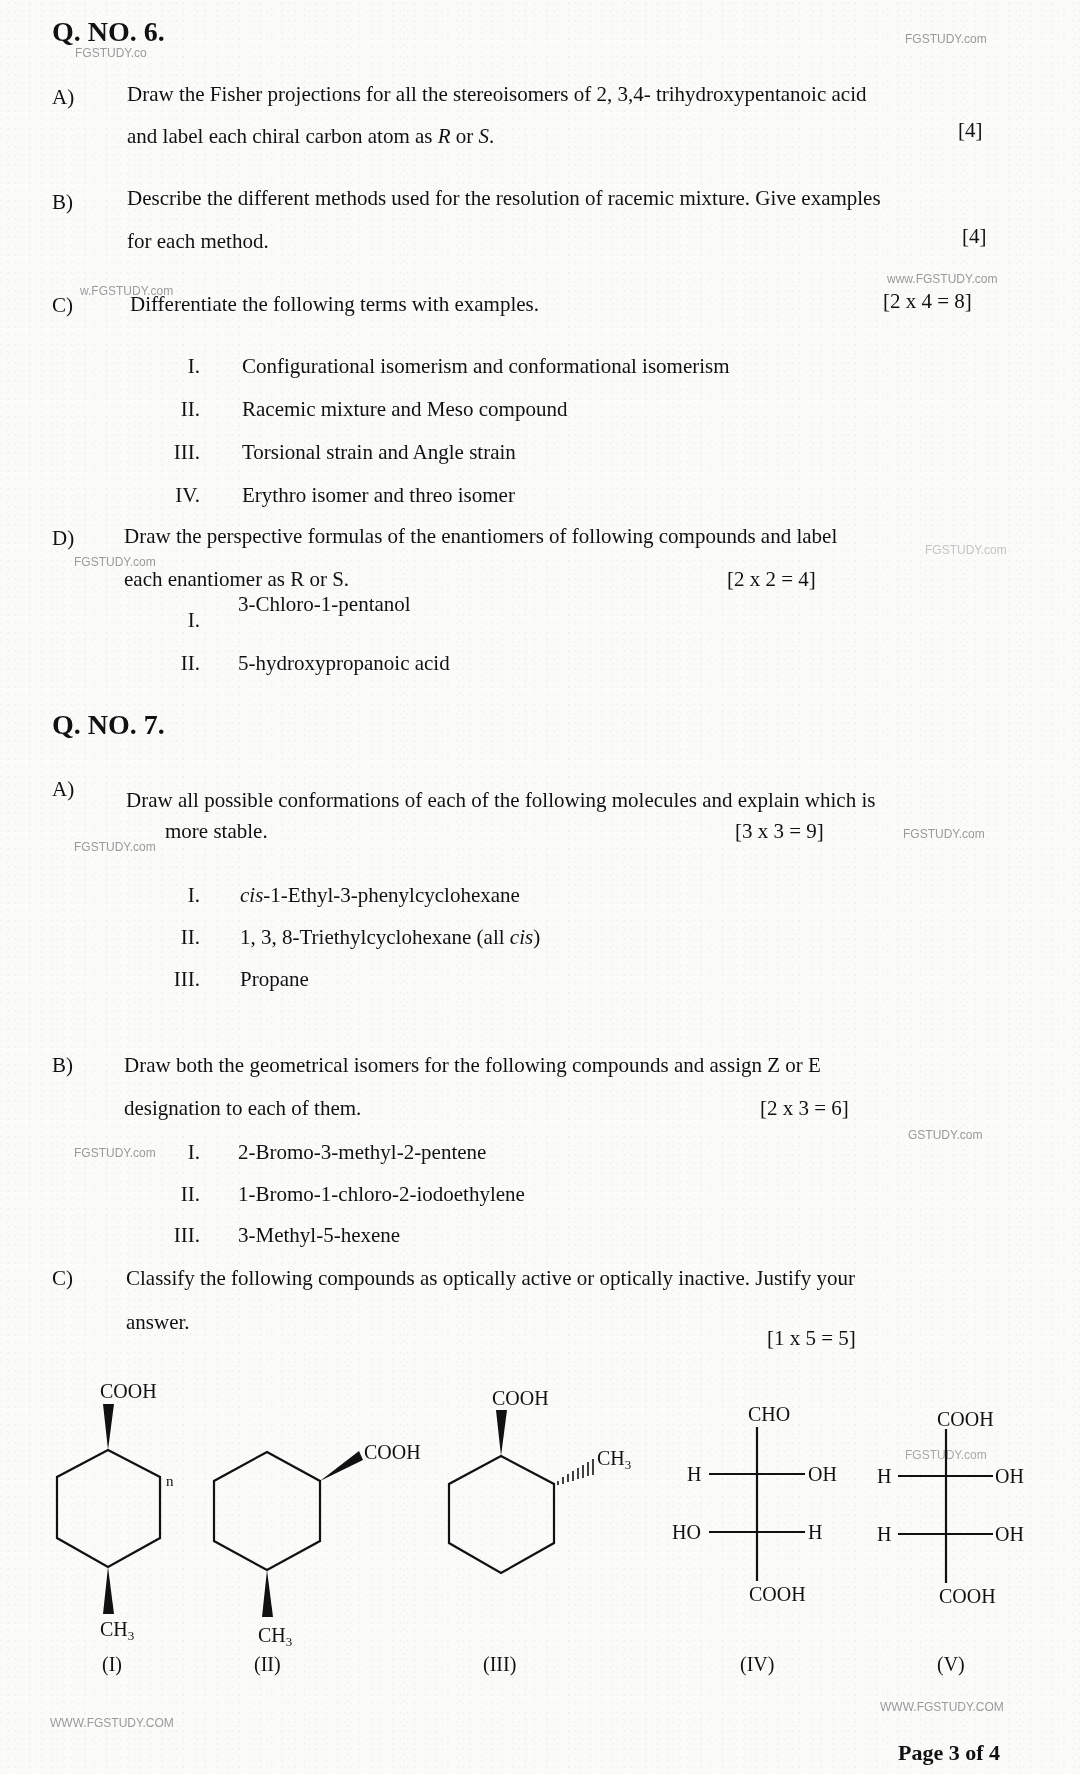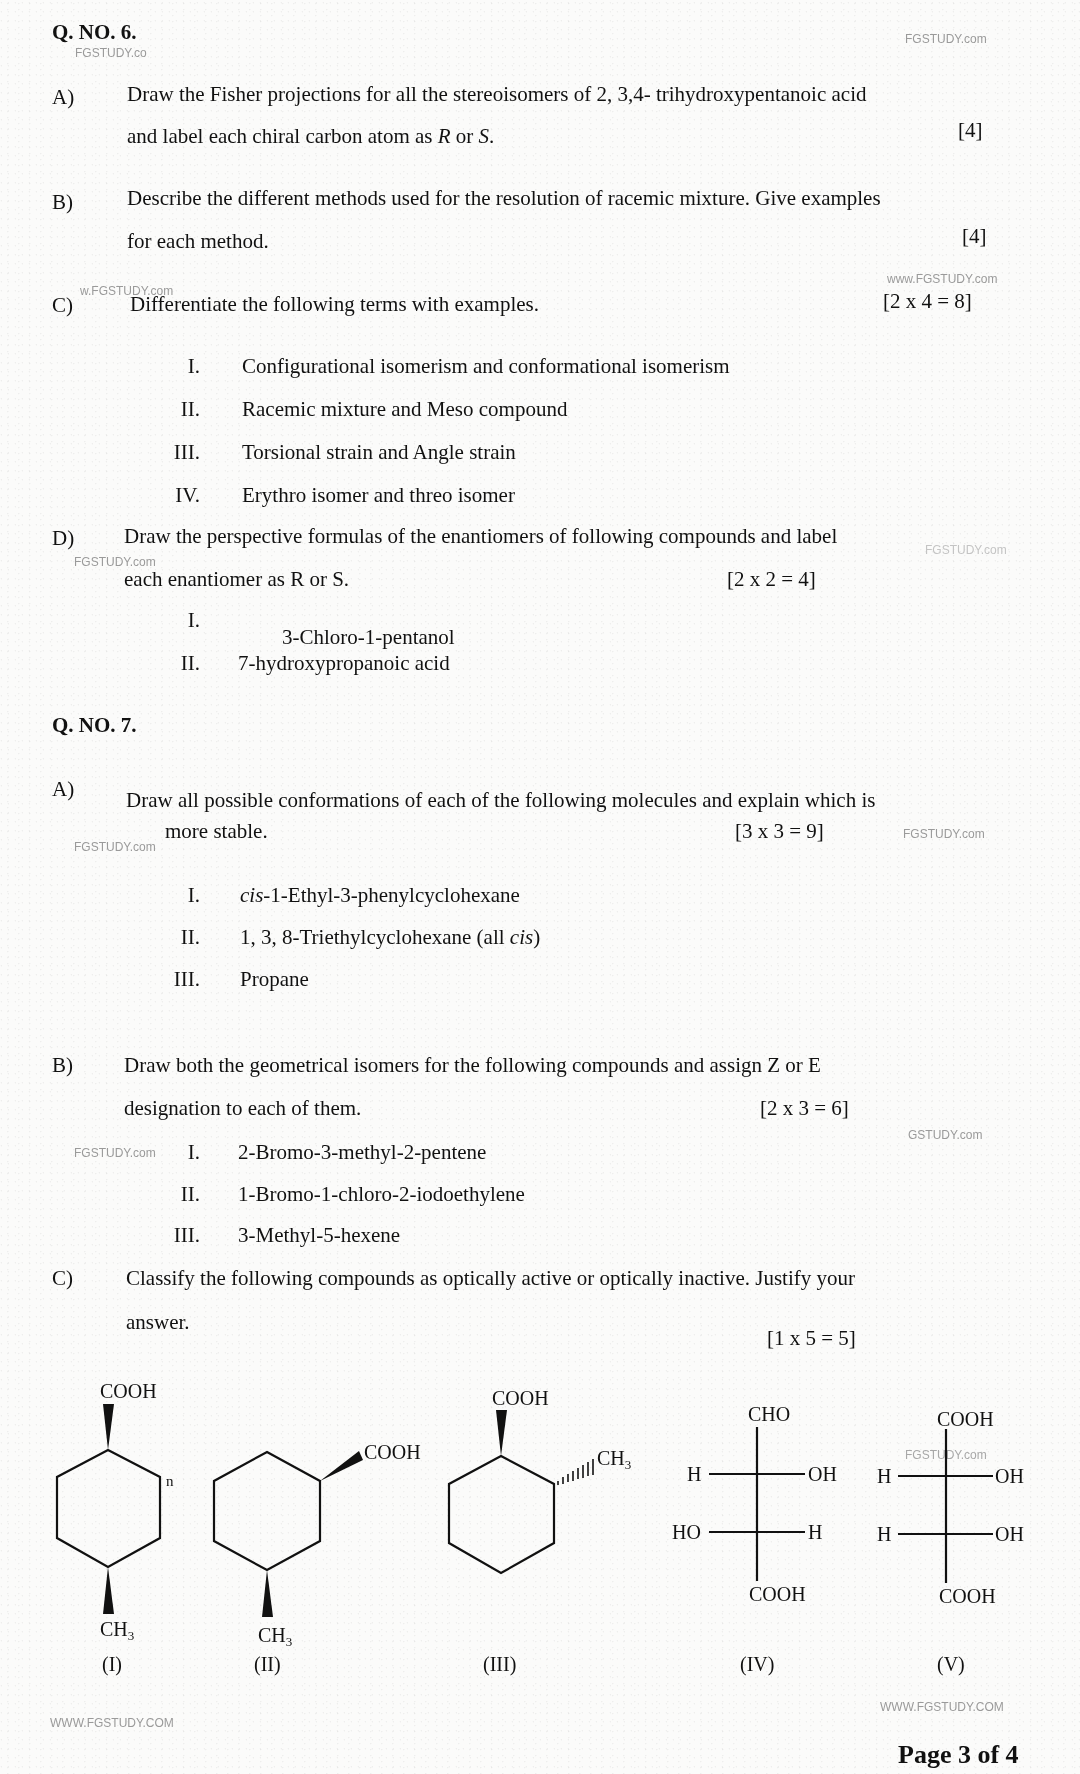--- a/index.html
+++ b/index.html
@@ -4,27 +4,27 @@
 <style>
   html, body { margin:0; padding:0; }
   body { width:1080px; height:1774px; background:#fbfbfa; position:relative; overflow:hidden;
          font-family:"Liberation Serif", serif; color:#111; }
   .noise { position:absolute; inset:0; pointer-events:none;
     background-image:
       radial-gradient(circle at 20% 30%, rgba(0,0,0,0.05) 0.6px, transparent 1px),
       radial-gradient(circle at 70% 60%, rgba(0,0,0,0.05) 0.6px, transparent 1px);
     background-size: 7px 9px, 11px 6px; }
   .t { position:absolute; white-space:nowrap; font-size:21px; line-height:24px; }
-  .h { position:absolute; white-space:nowrap; font-size:21px; font-weight:bold; line-height:24px; }
+  .h { position:absolute; white-space:nowrap; font-size:28px; font-weight:bold; line-height:24px; }
   .wm { position:absolute; white-space:nowrap; font-family:"Liberation Sans", sans-serif;
         font-size:12px; color:#9a9a9a; line-height:14px; }
   .lbl { position:absolute; white-space:nowrap; font-size:20px; line-height:22px; }
   .rn { position:absolute; white-space:nowrap; font-size:21px; line-height:24px; text-align:right; width:40px; }
   .marks { position:absolute; white-space:nowrap; font-size:21px; line-height:24px; }
-  .page { position:absolute; font-size:26px; font-weight:bold; white-space:nowrap; }
+  .page { position:absolute; font-size:22px; font-weight:bold; white-space:nowrap; }
   sub { font-size:13px; vertical-align:-4px; line-height:0; }
   svg { position:absolute; left:0; top:0; }
 </style>
 </head>
 <body>
 
 <div class="noise"></div>
 
 <div class="wm" style="left:75px;top:46px;">FGSTUDY.co</div>
 <div class="wm" style="left:905px;top:32px;">FGSTUDY.com</div>
@@ -64,23 +64,23 @@
 <div class="t" style="left:242px;top:440px;">Torsional strain and Angle strain</div>
 <div class="rn" style="left:160px;top:483px;">IV.</div>
 <div class="t" style="left:242px;top:483px;">Erythro isomer and threo isomer</div>
 
 <div class="t" style="left:52px;top:526px;">D)</div>
 <div class="t" style="left:124px;top:524px;">Draw the perspective formulas of the enantiomers of following compounds and label</div>
 <div class="t" style="left:124px;top:567px;">each enantiomer as R or S.</div>
 <div class="marks" style="left:727px;top:567px;">[2 x 2 = 4]</div>
 
 <div class="rn" style="left:160px;top:608px;">I.</div>
-<div class="t" style="left:238px;top:625px;margin-left:44px;">3-Chloro-1-pentanol</div>
+<div class="t" style="left:238px;top:592px;">3-Chloro-1-pentanol</div>
 <div class="rn" style="left:160px;top:651px;">II.</div>
-<div class="t" style="left:238px;top:651px;">7-hydroxypropanoic acid</div>
+<div class="t" style="left:238px;top:651px;">5-hydroxypropanoic acid</div>
 
 <div class="h" style="left:52px;top:713px;">Q. NO. 7.</div>
 
 <div class="t" style="left:52px;top:777px;">A)</div>
 <div class="t" style="left:126px;top:776px;margin-top:12px;">Draw all possible conformations of each of the following molecules and explain which is</div>
 <div class="t" style="left:126px;top:819px;margin-left:39px;">more stable.</div>
 <div class="marks" style="left:735px;top:819px;">[3 x 3 = 9]</div>
 
 <div class="rn" style="left:160px;top:883px;">I.</div>
 <div class="t" style="left:240px;top:883px;"><i>cis</i><span>-1-Ethyl-3-phenylcyclohexane</span></div>

